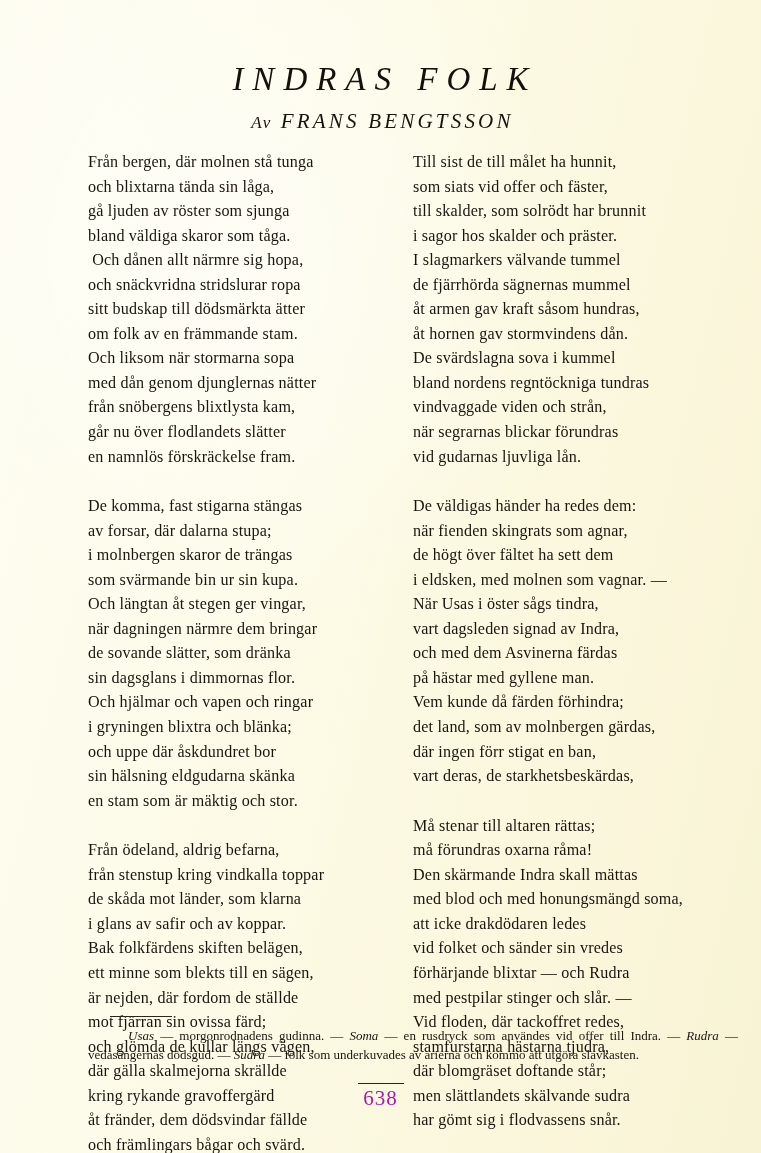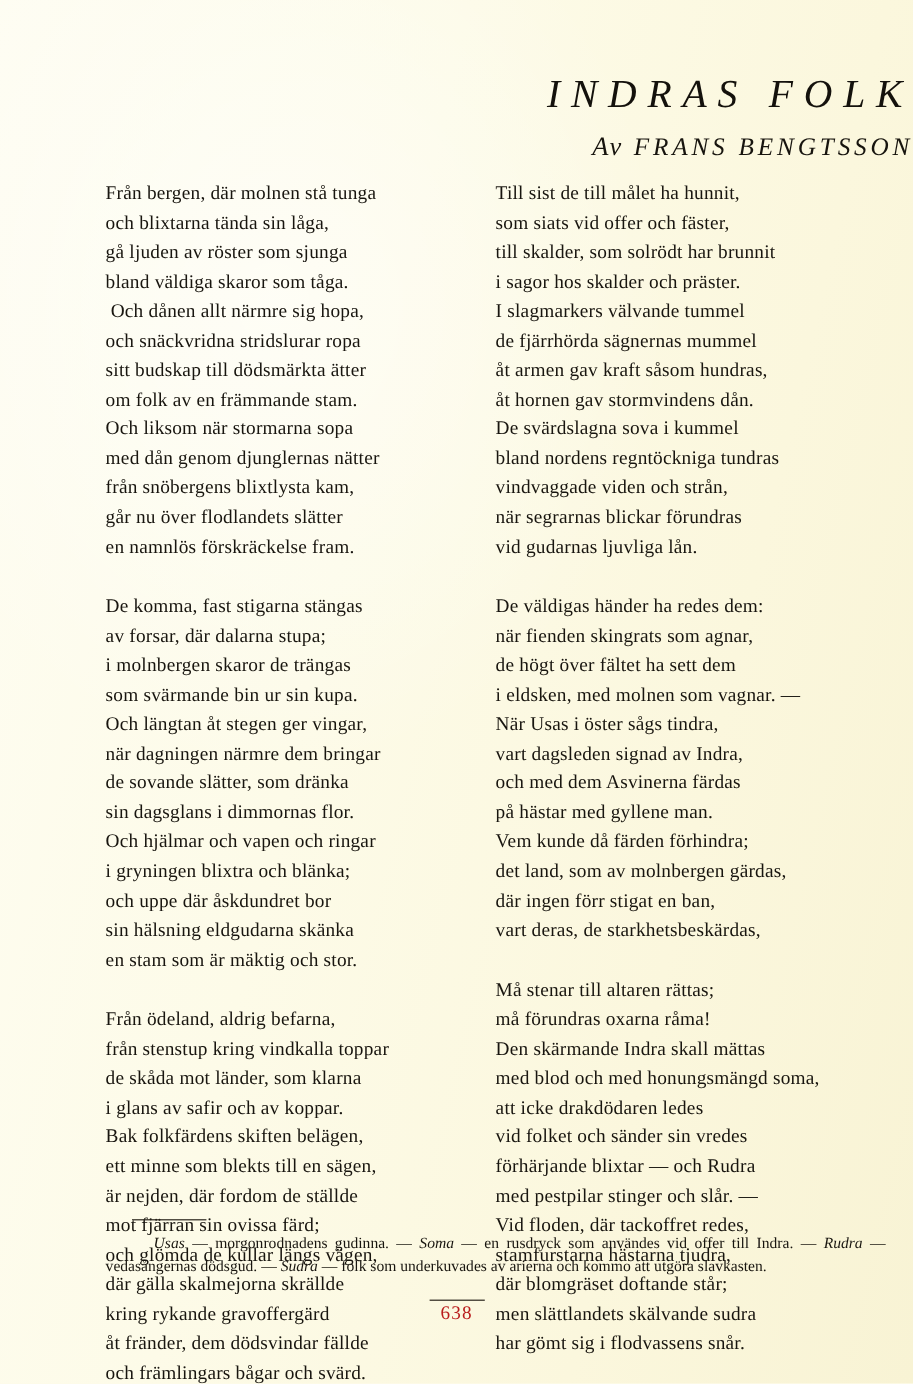--- a/index.html
+++ b/index.html
@@ -24,21 +24,21 @@
       linear-gradient(103deg, #fefdf2 0%, #fdfbe8 38%, #fbf7dd 72%, #f8f3d4 100%);
   }
   .page {
     position: absolute;
     inset: 0;
     padding: 0;
   }
 
   
   .masthead {
-    text-align: right;
+    text-align: center;
     padding-top: 62px;
   }
   .poem-title {
     font-style: italic;
     font-size: 33px;
     letter-spacing: 9px;
     font-weight: 400;
     margin: 0;
     padding-left: 9px;
     color: #14110c;
@@ -47,21 +47,21 @@
   .poem-author {
     font-style: italic;
     font-size: 21px;
     letter-spacing: 3.2px;
     margin: 12px 0 0 0;
     padding-left: 4px;
     font-weight: 400;
     color: #17140e;
   }
   .author-av {
-    font-size: 22px;
+    font-size: 17px;
     letter-spacing: 2px;
   }
 
   
   .columns {
     position: absolute;
     top: 150px;
     left: 0;
     right: 0;
     display: flex;
@@ -121,23 +121,23 @@
     top: 1083px;
     text-align: center;
   }
   .folio-rule {
     width: 46px;
     height: 1px;
     background: #2a251c;
     margin: 0 auto 2px auto;
   }
   .folio-num {
-    font-size: 16px;
+    font-size: 21px;
     letter-spacing: 1px;
-    color: #b91c1c;
+    color: #a21caf;
   }
 </style>
 </head>
 <body>
 
 <div class="paper"></div>
 
 <div class="page">
 
   <div class="masthead">

